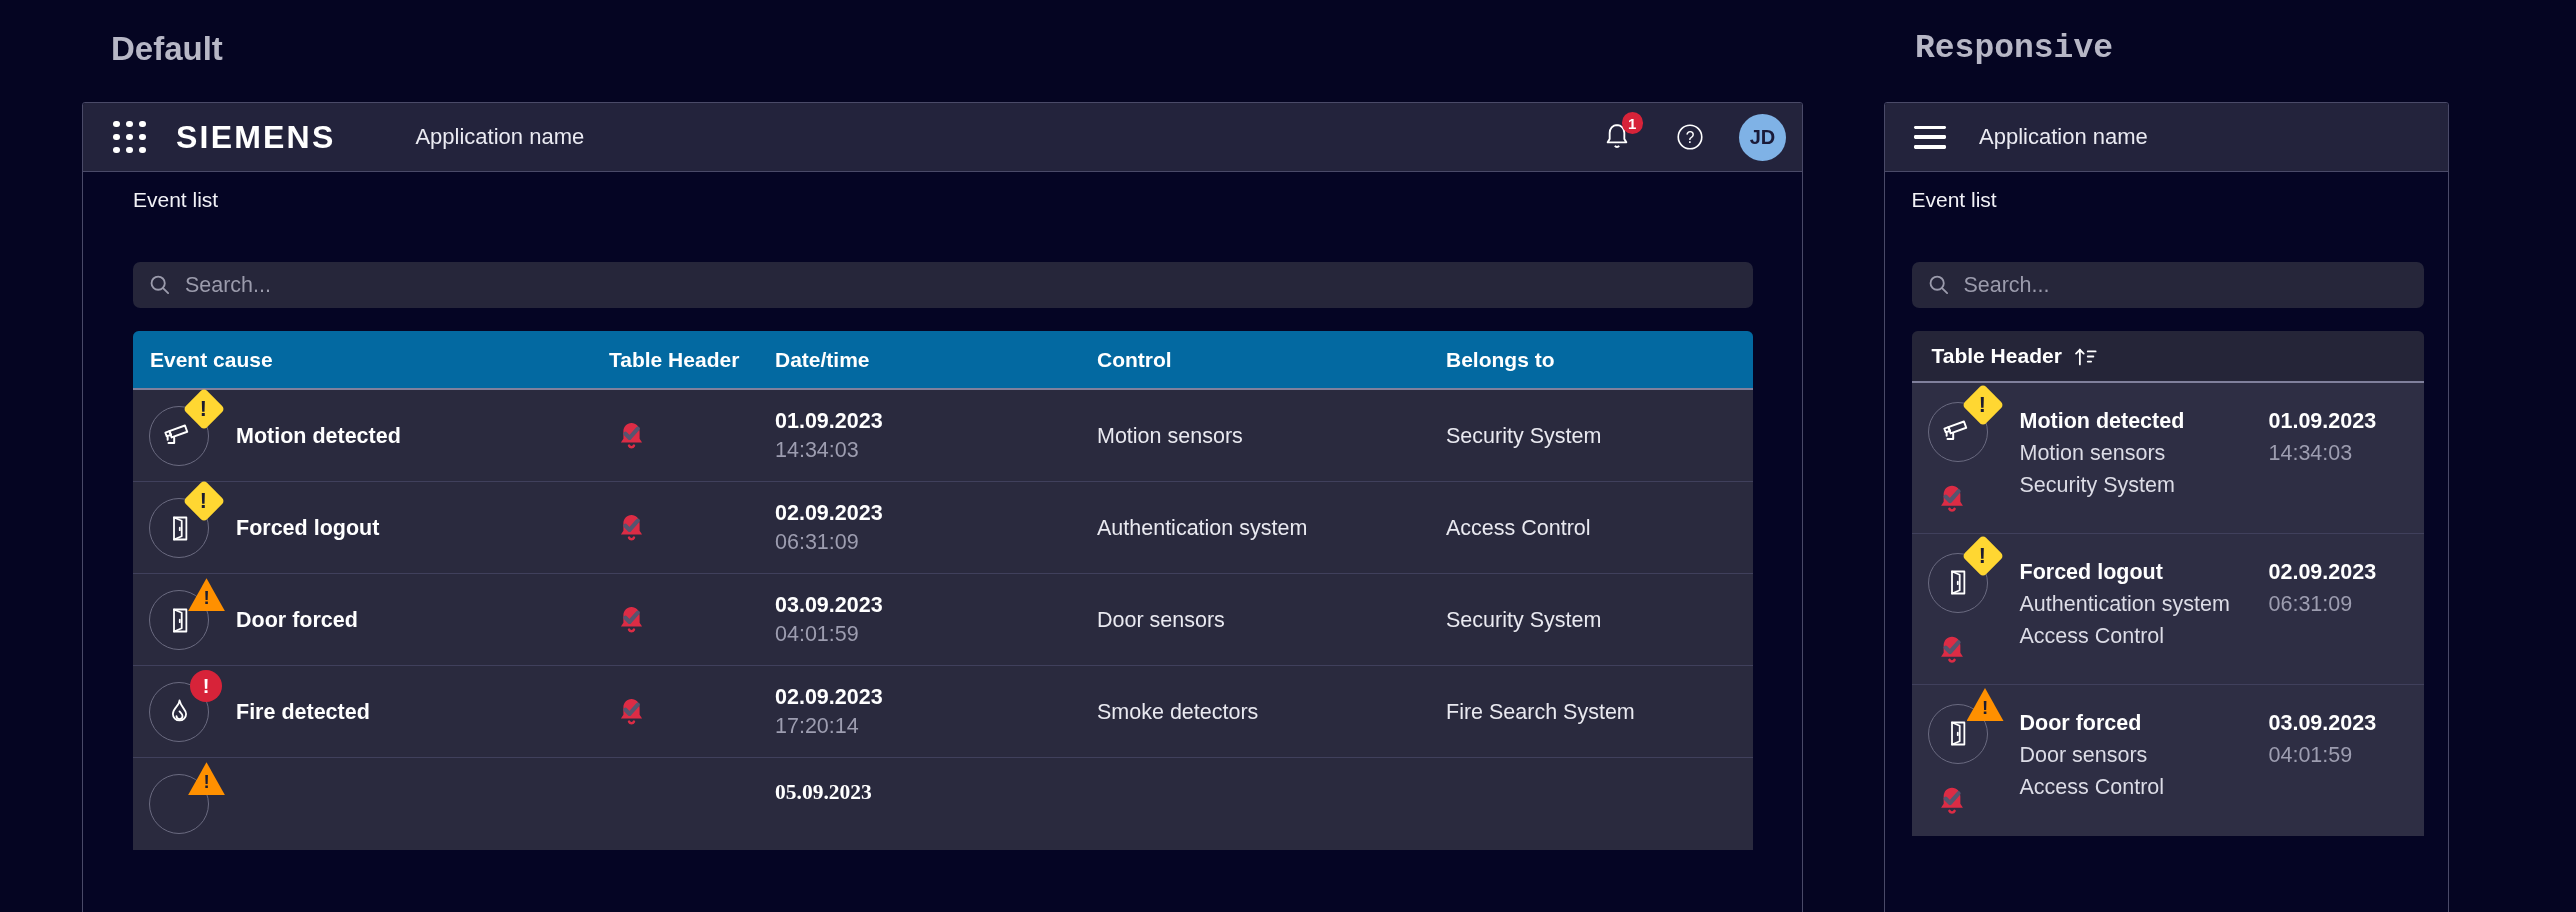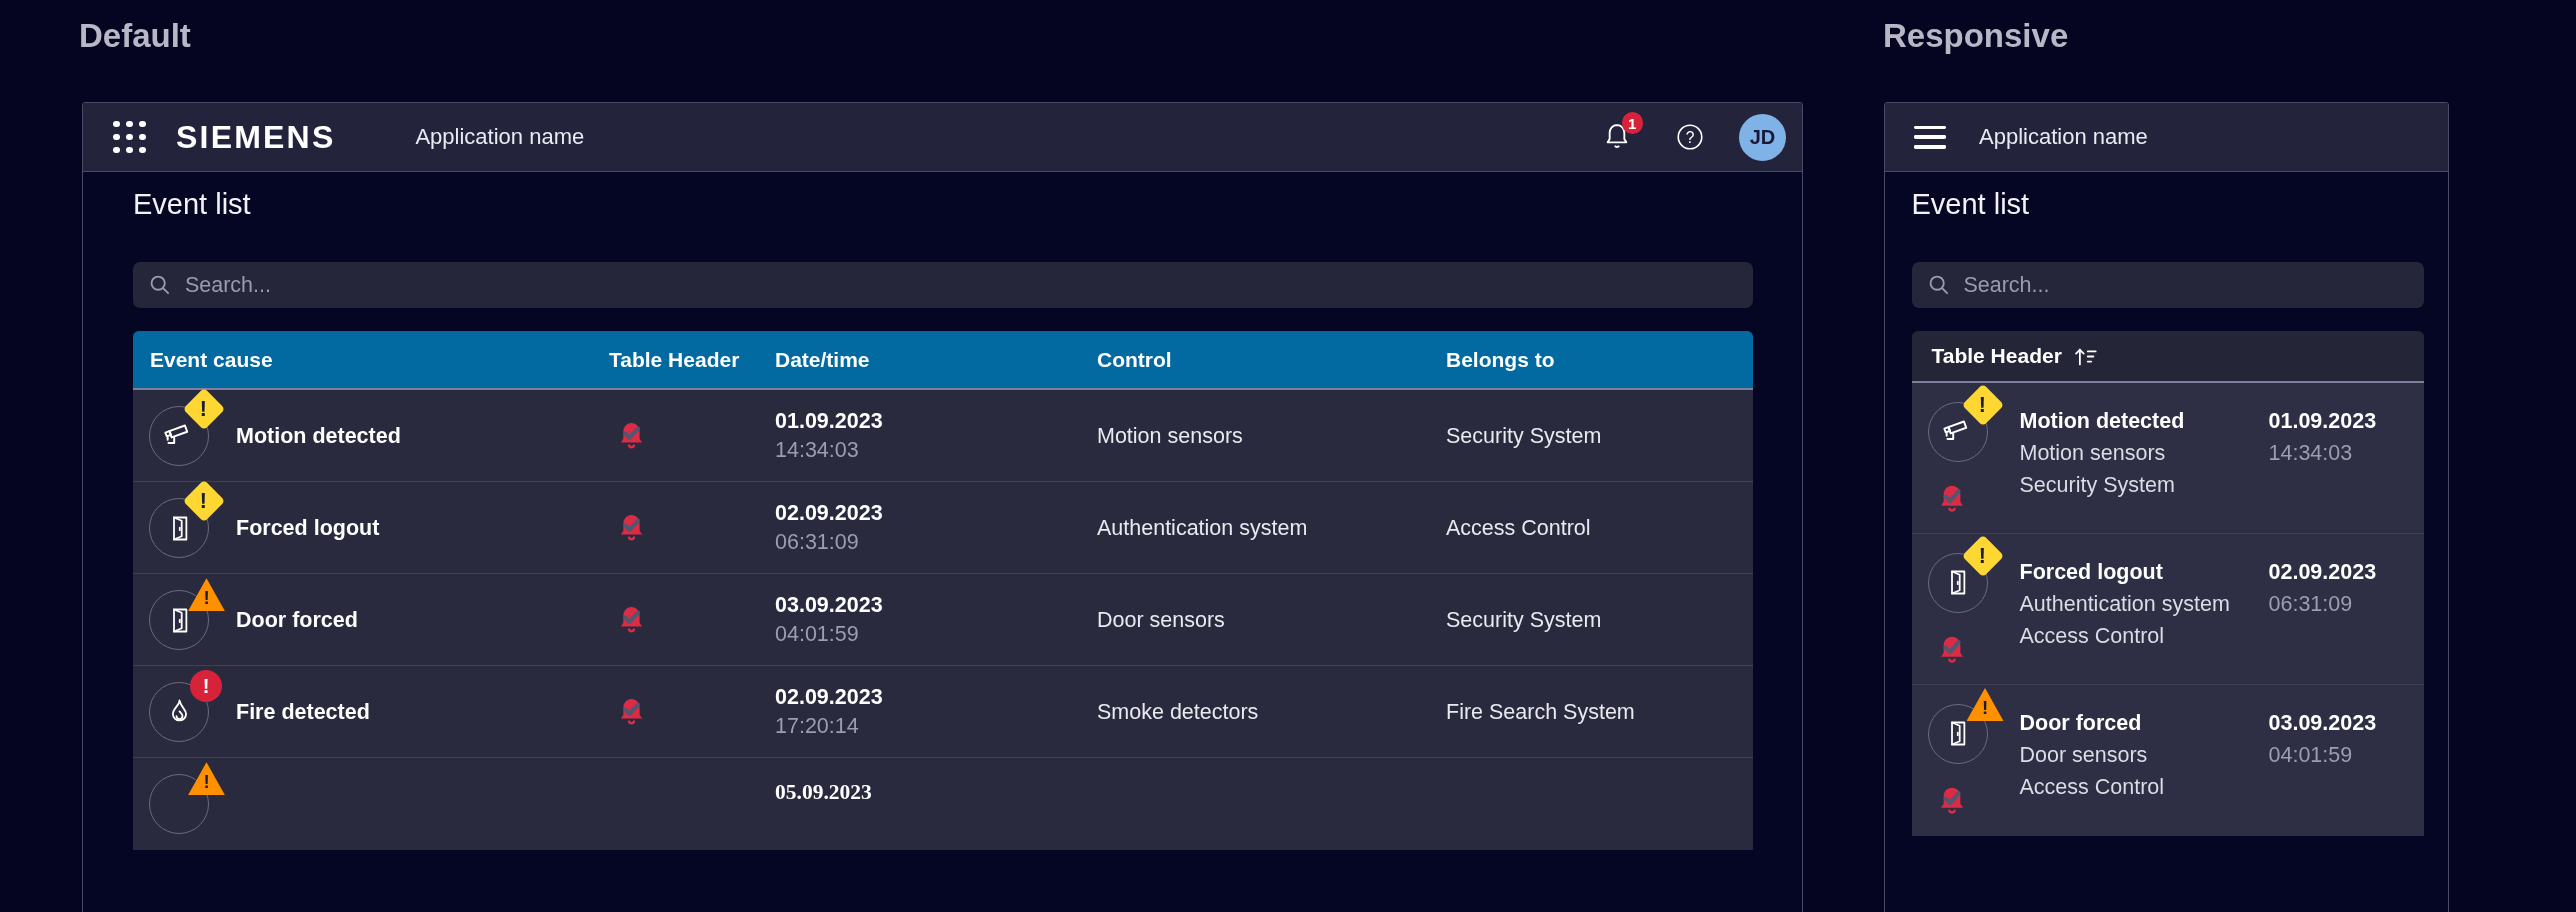--- a/index.html
+++ b/index.html
@@ -1,21 +1,21 @@
 <!DOCTYPE html>
 <html style="font-size:11.5px"><head>
 <meta charset="utf-8">
 <style>
   * { margin:0; padding:0; box-sizing:border-box; }
   html,body { width:2576px; height:913px; background:#050522; overflow:hidden;
               font-family:"Liberation Sans","DejaVu Sans",sans-serif; }
 
-  .section-title { position:absolute; top:17px; font-size:33px; font-weight:600; color:#b7b7c6; }
+  .section-title { position:absolute; top:30px; font-size:33px; font-weight:600; color:#b7b7c6;margin-left:32px; }
   #default-title { left:79px; }
-  #responsive-title { left:1883px; }
+  #responsive-title { left:1883px;font-family:Liberation Mono, monospace; }
 
   .panel { position:absolute; top:102px; height:876px; background:#050524;
            border:1.4px solid #4a4a68; border-radius:2.9px; overflow:hidden; }
   #default-panel { left:82px; width:1721px; }
   #responsive-panel { left:1884px; width:565px; }
 
   
   .appbar { position:absolute; top:0; left:0; right:0; height:69px; background:#23233c;
             border-bottom:1.4px solid #4a4a68; display:flex; align-items:center; }
   .grid-icon { width:33px; height:33px; margin-left:30px; display:grid;
@@ -31,21 +31,21 @@
   .help-wrap { margin-left:42px; width:30px; height:30px; }
   .avatar { margin-left:34px; width:47px; height:47px; border-radius:50%; background:#7fb2e6;
             color:#1a1a38; font-size:20px; font-weight:700; display:flex; align-items:center; justify-content:center; }
 
   .hamburger { width:32px; height:23px; margin-left:29px; display:flex; flex-direction:column;
                justify-content:space-between; cursor:pointer; }
   .hamburger span { height:3.6px; border-radius:1.4px; background:#ffffff; }
   .appbar .app-name.resp { margin-left:33px; }
 
   
-  .content-title { position:absolute; font-size:29px; font-weight:400; color:#f2f2f7; }
+  .content-title { position:absolute; font-size:21px; font-weight:400; color:#f2f2f7; }
   #default-panel .content-title { left:50px; top:85px; }
   #responsive-panel .content-title { left:26.5px; top:85px; }
 
   .searchbox { position:absolute; top:159px; height:46px; background:#26263a; border-radius:7.2px;
                display:flex; align-items:center; }
   #default-panel .searchbox { left:50px; width:1620px; }
   #responsive-panel .searchbox { left:26.5px; width:512px; }
   .searchbox svg { margin-left:14.4px; flex:0 0 auto; }
   .searchbox input { flex:1; background:transparent; border:none; outline:none; color:#eaeaf2;
                      font-size:21.5px; margin-left:11.5px; font-family:inherit; }

